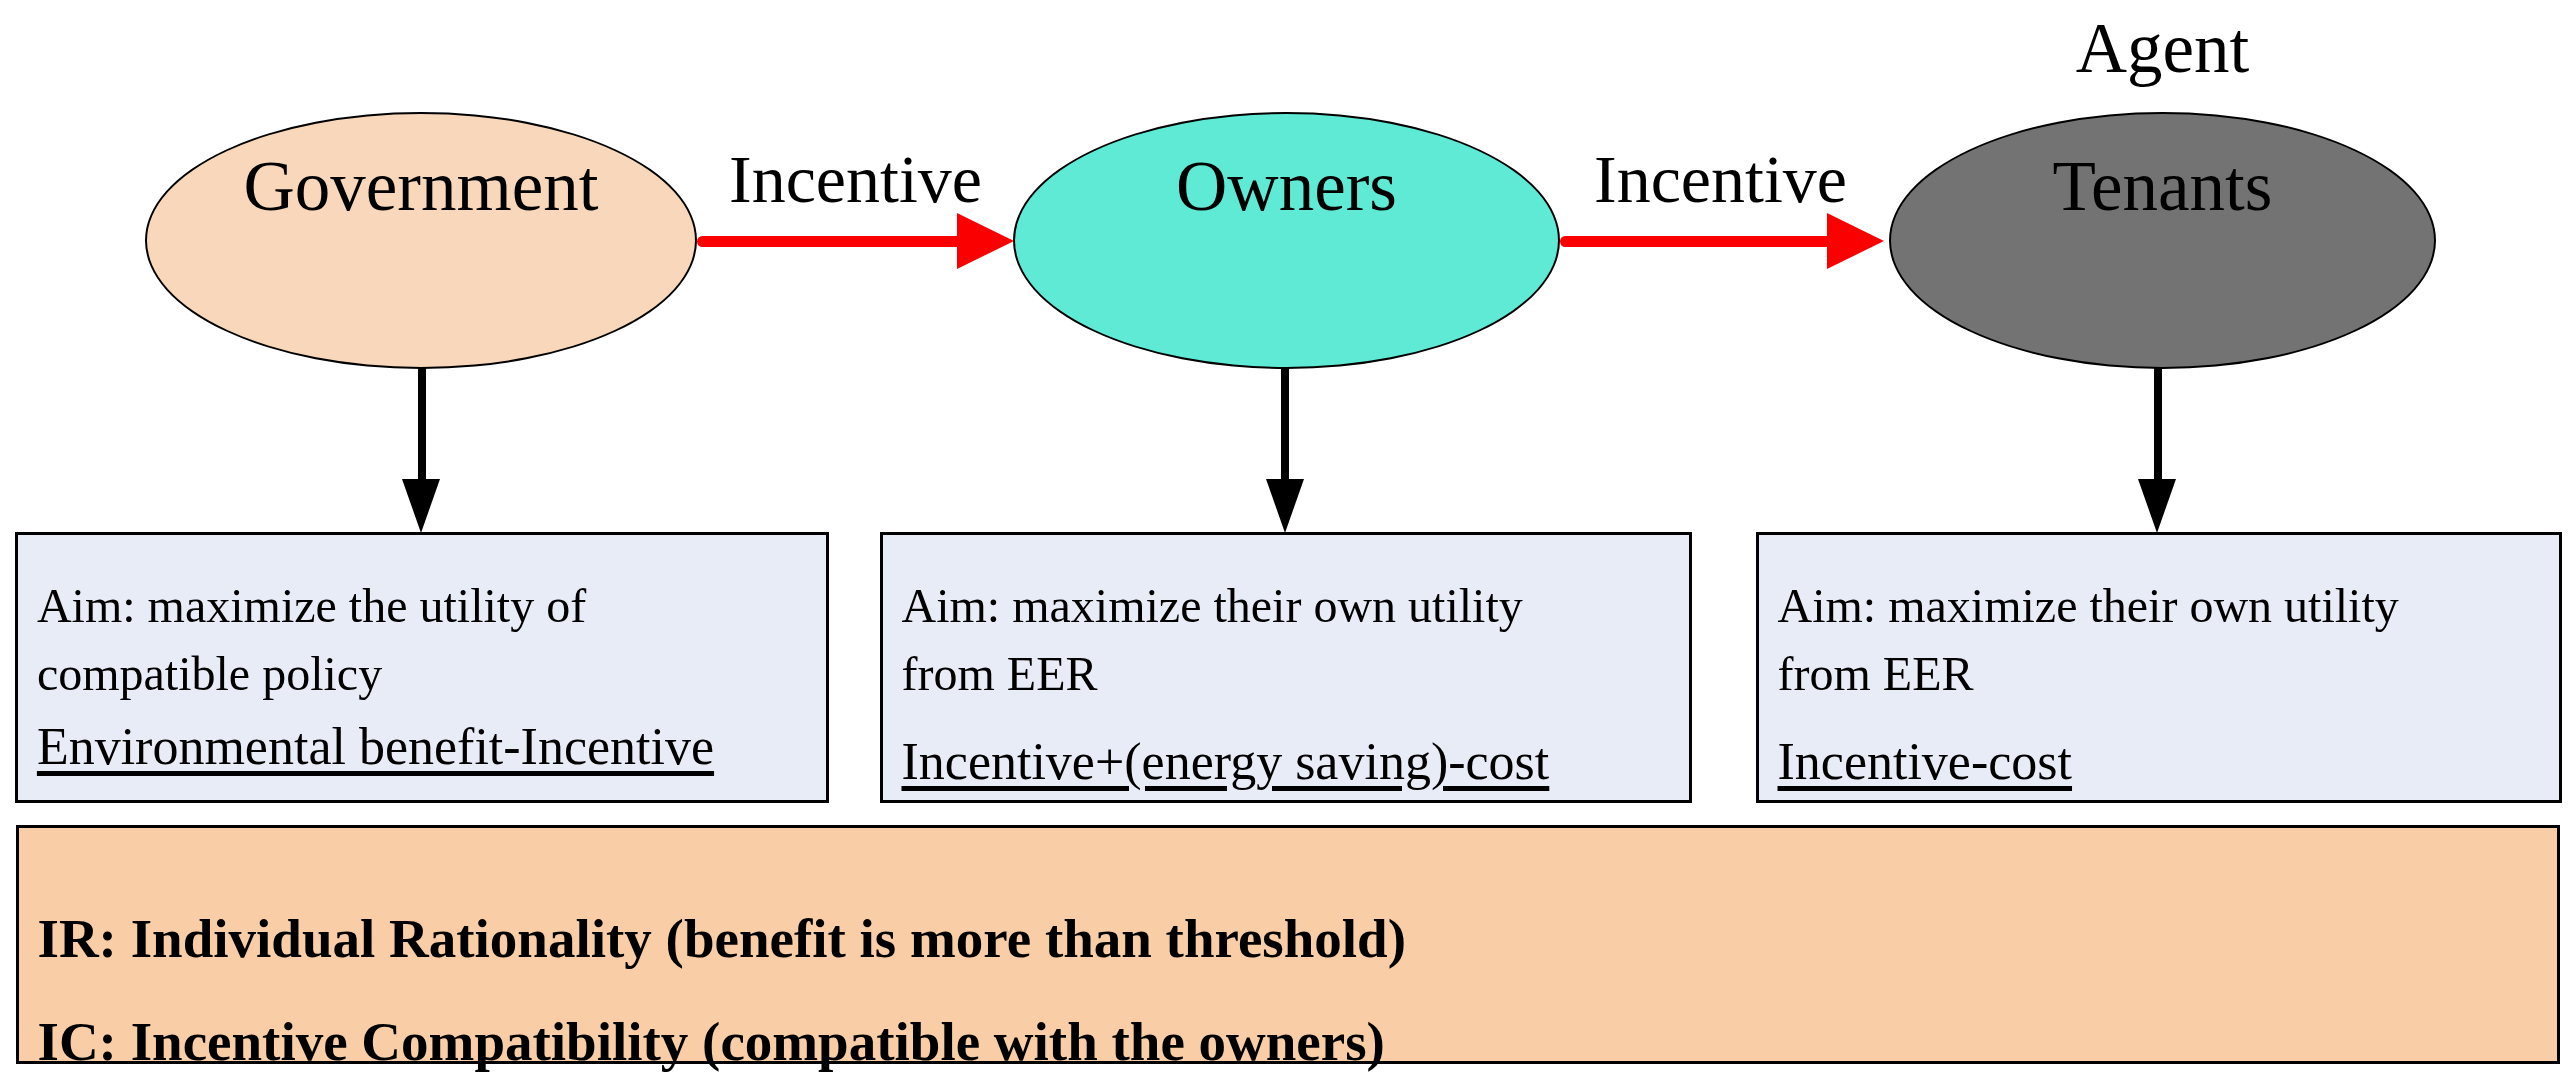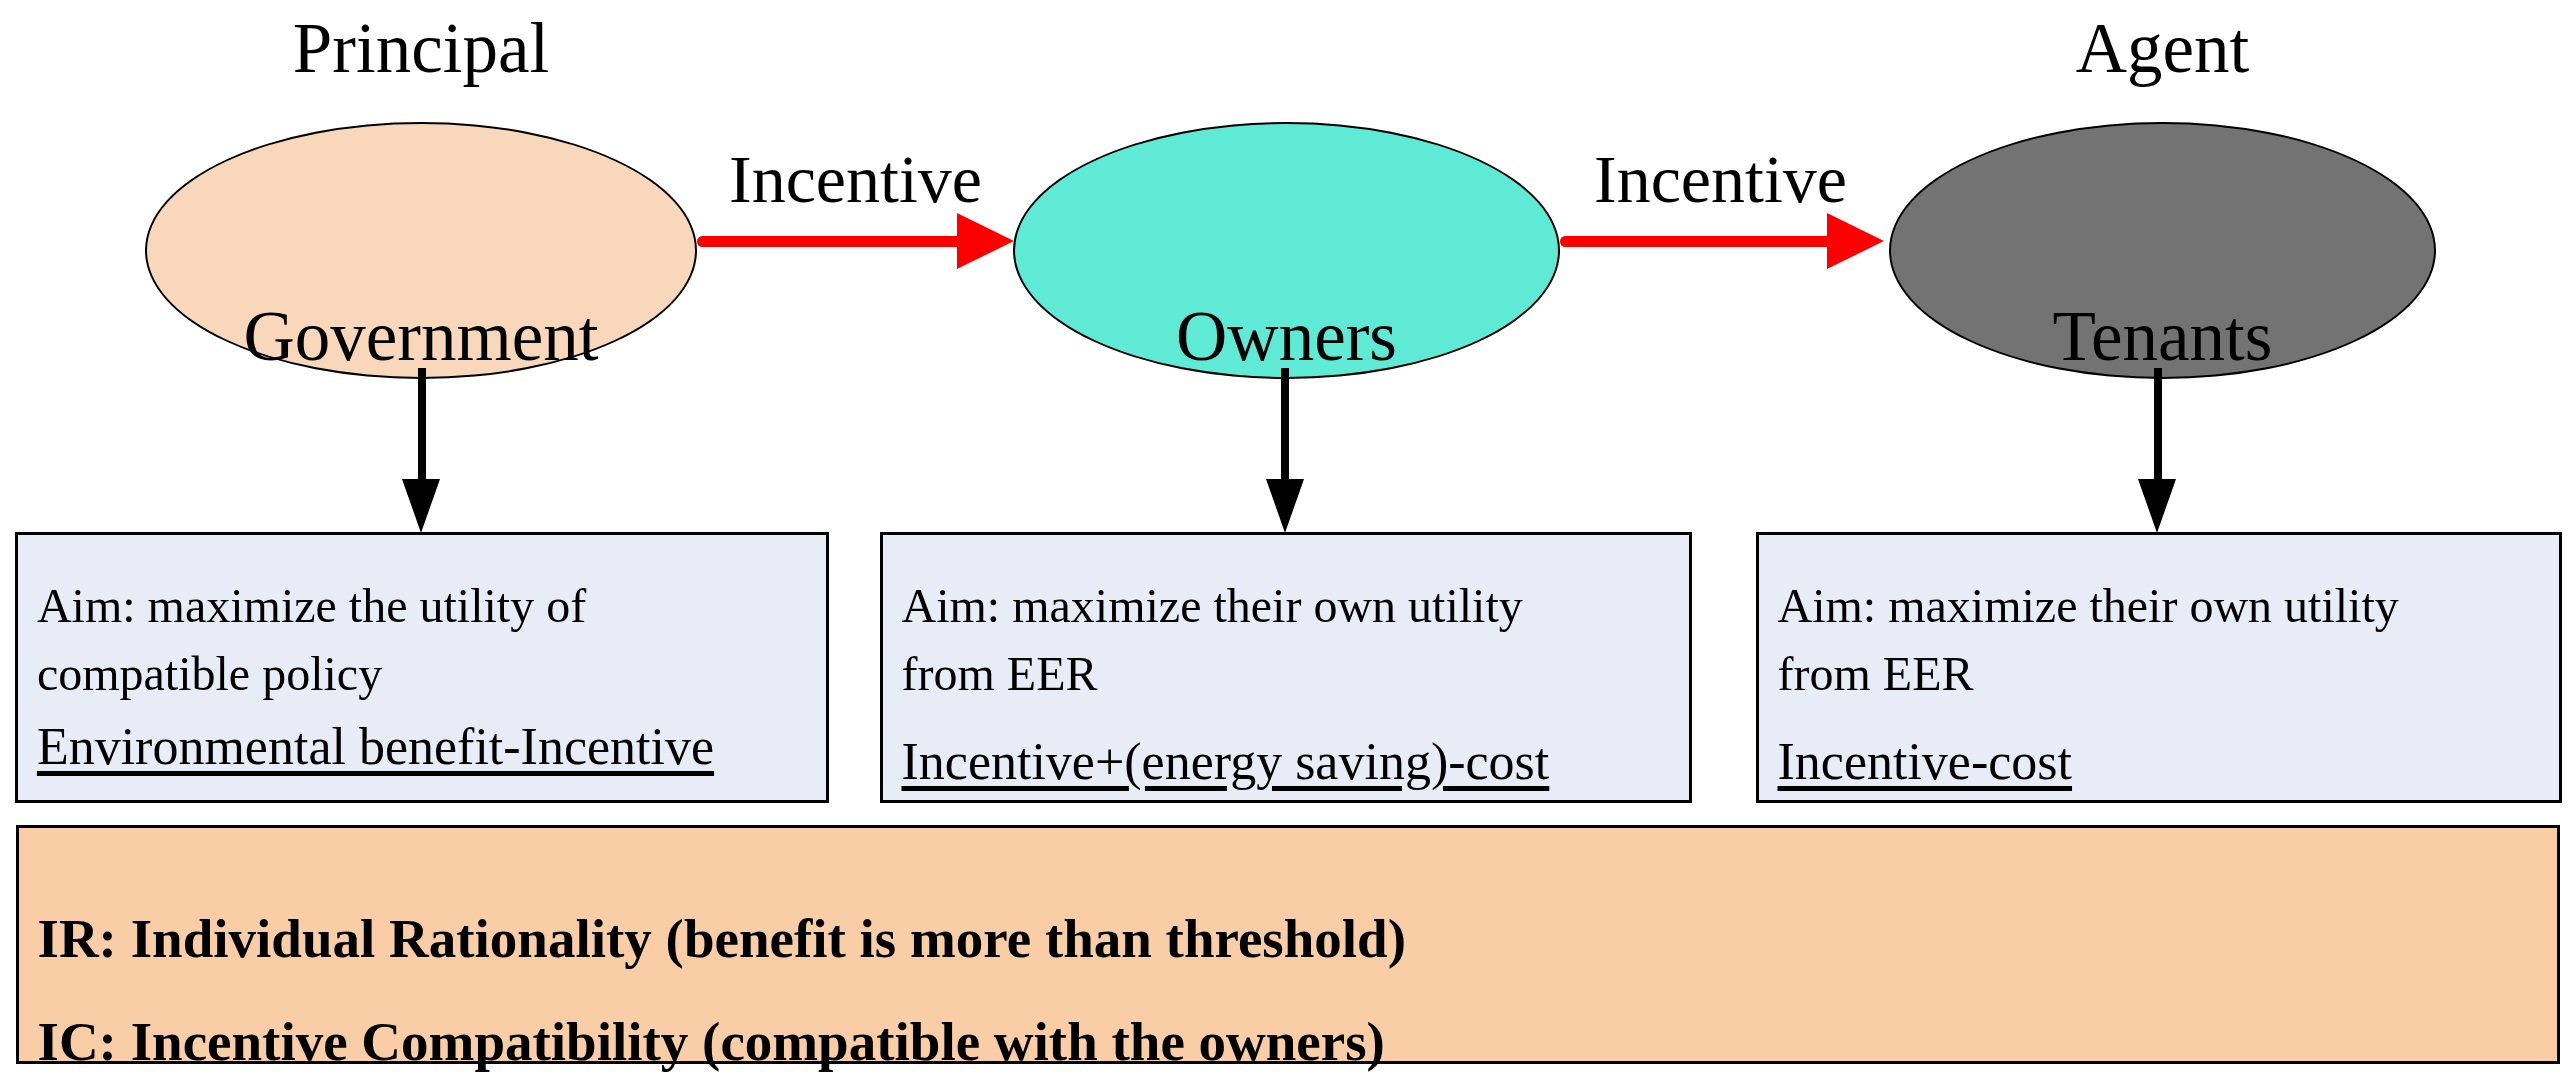--- a/index.html
+++ b/index.html
@@ -22,27 +22,27 @@
     top: 6.2px;
     height: 85px;
     line-height: 85px;
     font-size: 71px;
     text-align: center;
     white-space: nowrap;
   }
   
   .ellipse {
     position: absolute;
-    top: 122px;
+    top: 112px;
     height: 257px;
     border: 2.3px solid #000000;
     border-radius: 50%;
     box-sizing: border-box;
     display: flex;
-    align-items: flex-end;
+    align-items: flex-start;
     justify-content: center;
   }
   .ellipse .entity-label {
     font-size: 71px;
     white-space: nowrap;
     padding-top: 32px;
   }
   .ellipse.gov     { left: 145px;  width: 552px; background: #F8D7BA; }
   .ellipse.owners  { left: 1013px; width: 547px; background: #5eead4; }
   .ellipse.tenants { left: 1889px; width: 547px; background: #737373; }
@@ -146,21 +146,20 @@
     line-height: 75px;
     white-space: nowrap;
     margin-top: 28px;
   }
 </style>
 </head>
 <body>
 
 <div class="canvas">
 
-  <div class="role-label" style="left:145px; width:552px">Principal</div>
   <div class="role-label" style="left:1889px; width:547px">Agent</div>
 
   <div class="ellipse gov">
     <span class="entity-label">Government</span>
   </div>
   <div class="ellipse owners">
     <span class="entity-label">Owners</span>
   </div>
   <div class="ellipse tenants">
     <span class="entity-label">Tenants</span>

